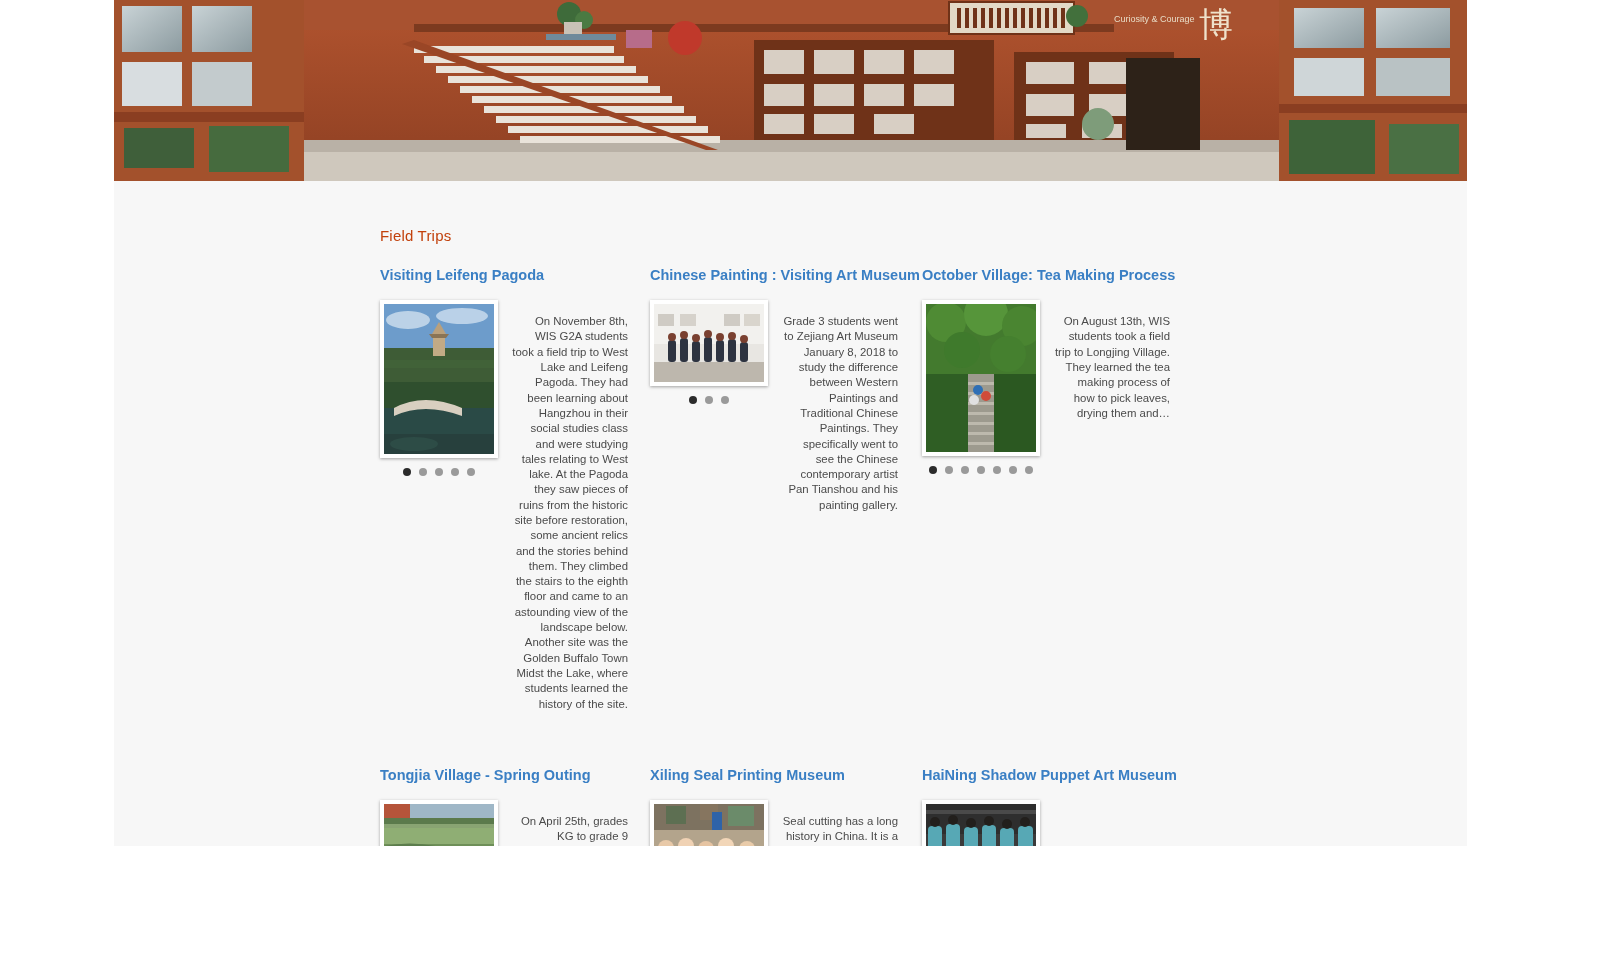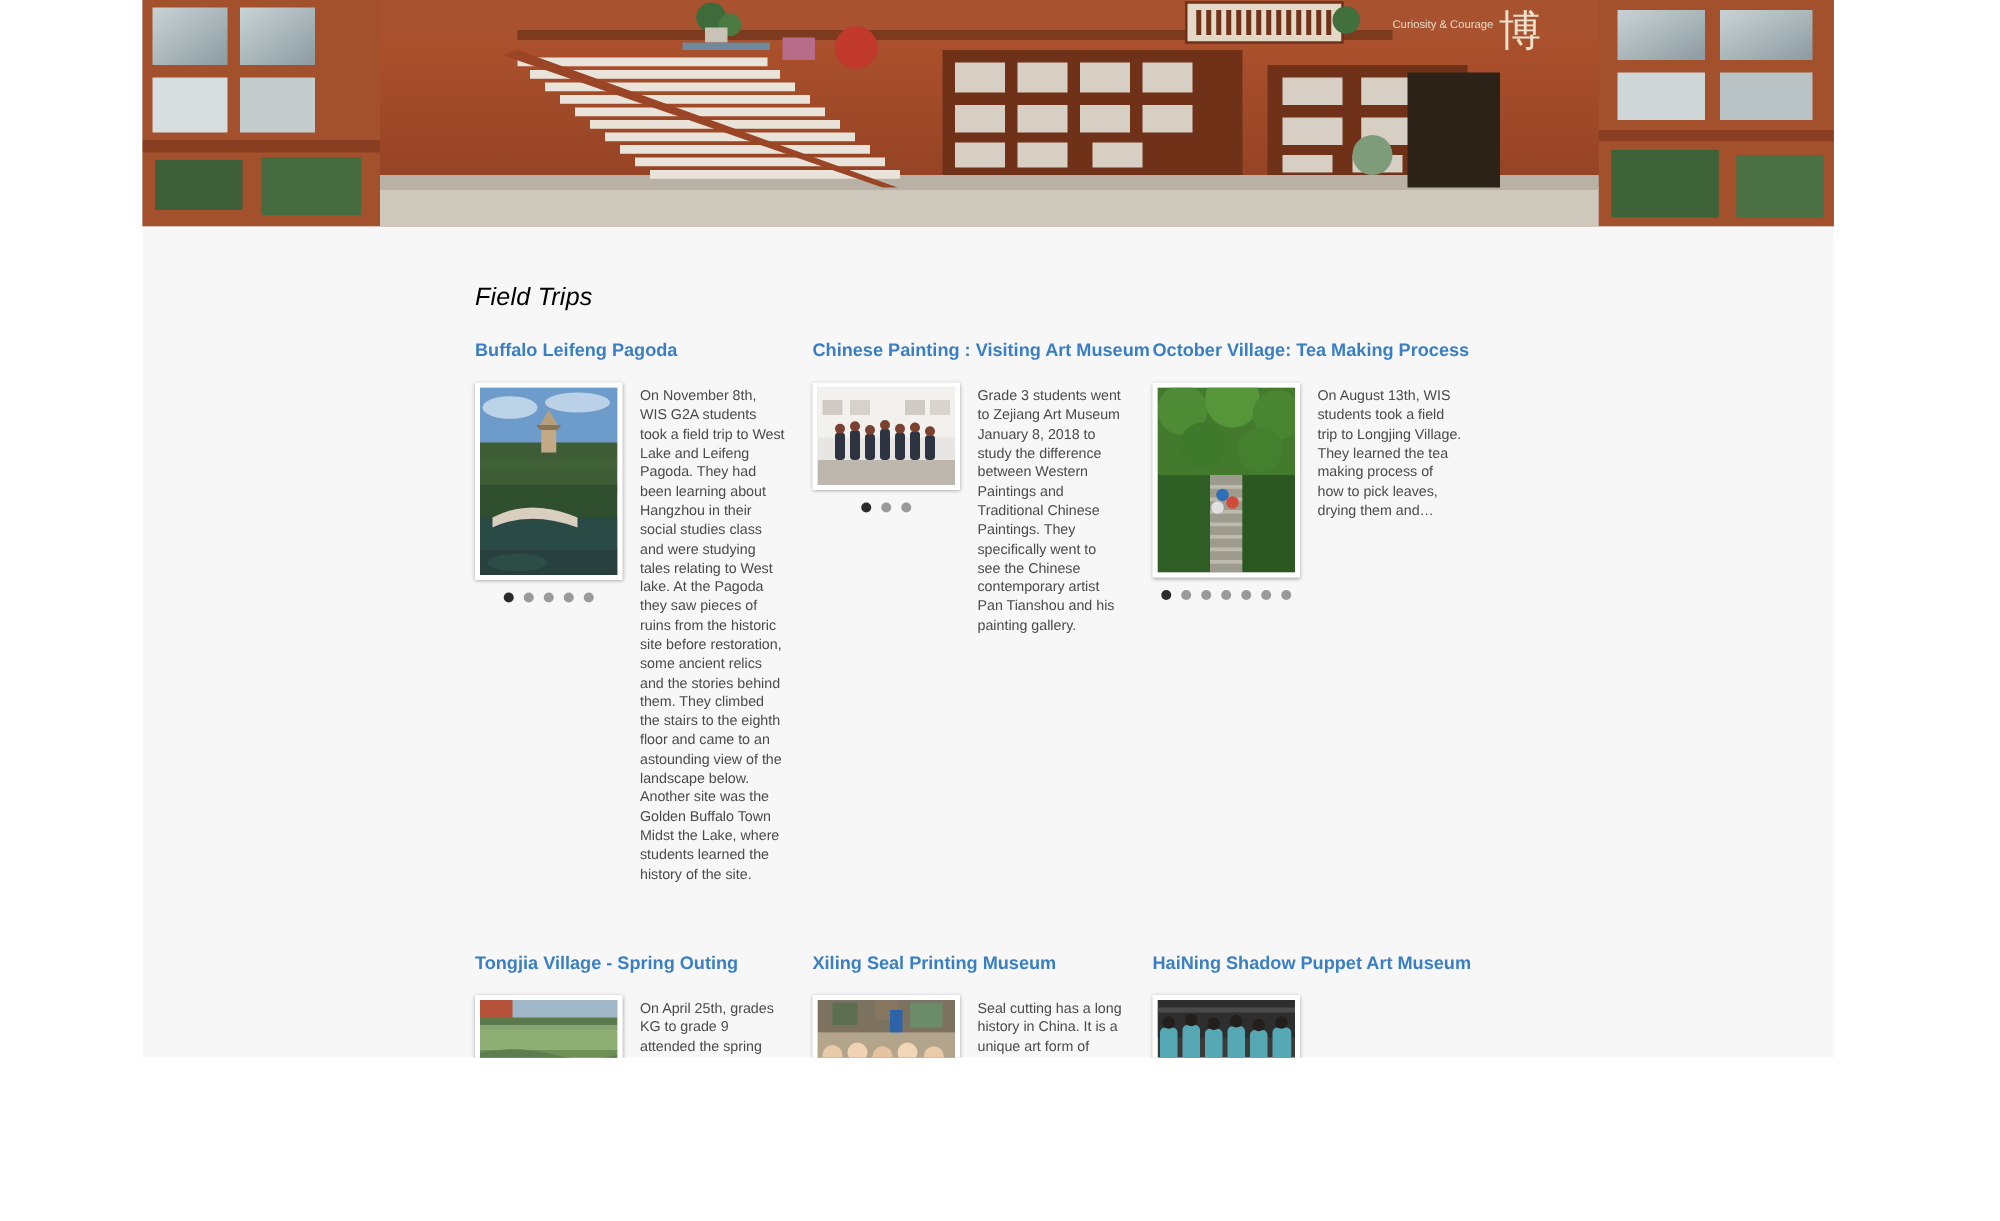--- a/index.html
+++ b/index.html
@@ -28,26 +28,25 @@
     width: 1353px; height: 181px;
     overflow: hidden;
     background: #8a4a32;
   }
   .hero svg { display: block; }
   
   .body-wrap {
     padding: 28px 0 0 0;
   }
   .section-title {
-    color: #000000;
-    font-size: 20px;
+    color: #c2410c;
+    font-size: 15px;
     font-weight: normal;
     letter-spacing: .2px;
     margin: 18px 0 22px 266px;
-    font-style: italic;
   }
   .grid {
     margin-left: 266px;
     width: 1060px;
     display: grid;
     grid-template-columns: 270px 272px 255px;
     column-gap: 0px;
     row-gap: 0px;
   }
   .card {
@@ -93,21 +92,21 @@
     display: block;
   }
   .dot.active { background: #2b2b2b; }
   .text-col {
     font-size: 11.4px;
     line-height: 15.3px;
     color: #4a4a4a;
     padding-left: 14px;
     width: 130px;
   }
-  .text-col p { margin: 4px 0 14px 0; }
+  .text-col p { margin: 14px 0 14px 0; text-align: right; }
   .text-col p:last-child { margin-bottom: 0; }
   .row2 { margin-top: 36px; }
 </style>
 </head>
 <body>
 
 <div class="page">
   <div class="content-frame">
 
     <div class="hero">
@@ -222,21 +221,21 @@
         <rect x="512" y="30" width="26" height="18" fill="#b76c8a"></rect>
       </svg>
     </div>
 
     <div class="body-wrap">
       <h2 class="section-title">Field Trips</h2>
 
       <div class="grid">
 
         <div class="card">
-          <h3 class="card-title">Buffalo Leifeng Pagoda</h3>
+          <h3 class="card-title">Visiting Leifeng Pagoda</h3>
           <div class="card-inner">
             <div class="thumb-col">
               <div class="thumb">
                 <svg width="110" height="150" viewBox="0 0 110 150" xmlns="http://www.w3.org/2000/svg">
                   <rect width="110" height="150" fill="#5b86b5"></rect>
                   <rect y="0" width="110" height="52" fill="#6d9ccb"></rect>
                   <ellipse cx="24" cy="16" rx="22" ry="9" fill="#cfe0ee" opacity=".8"></ellipse>
                   <ellipse cx="78" cy="12" rx="26" ry="8" fill="#dce8f3" opacity=".7"></ellipse>
                   <rect y="44" width="110" height="40" fill="#3e5c36"></rect>
                   <polygon points="55,18 48,30 62,30" fill="#b9a07c"></polygon>

